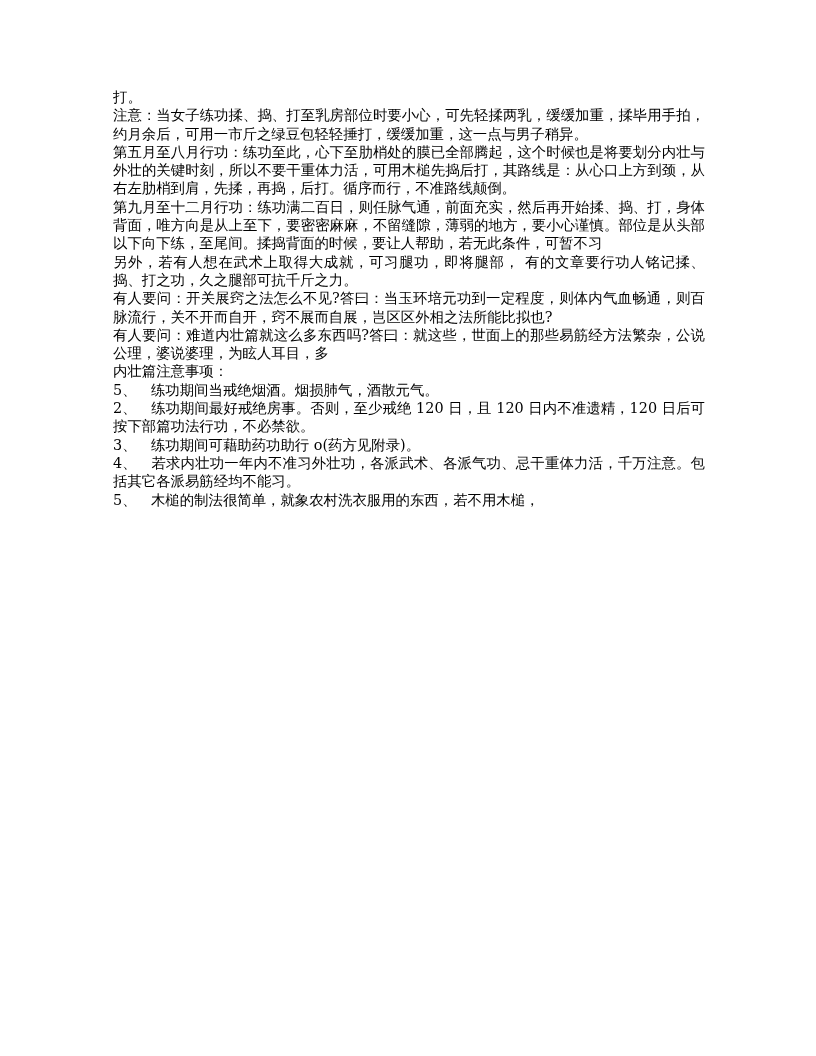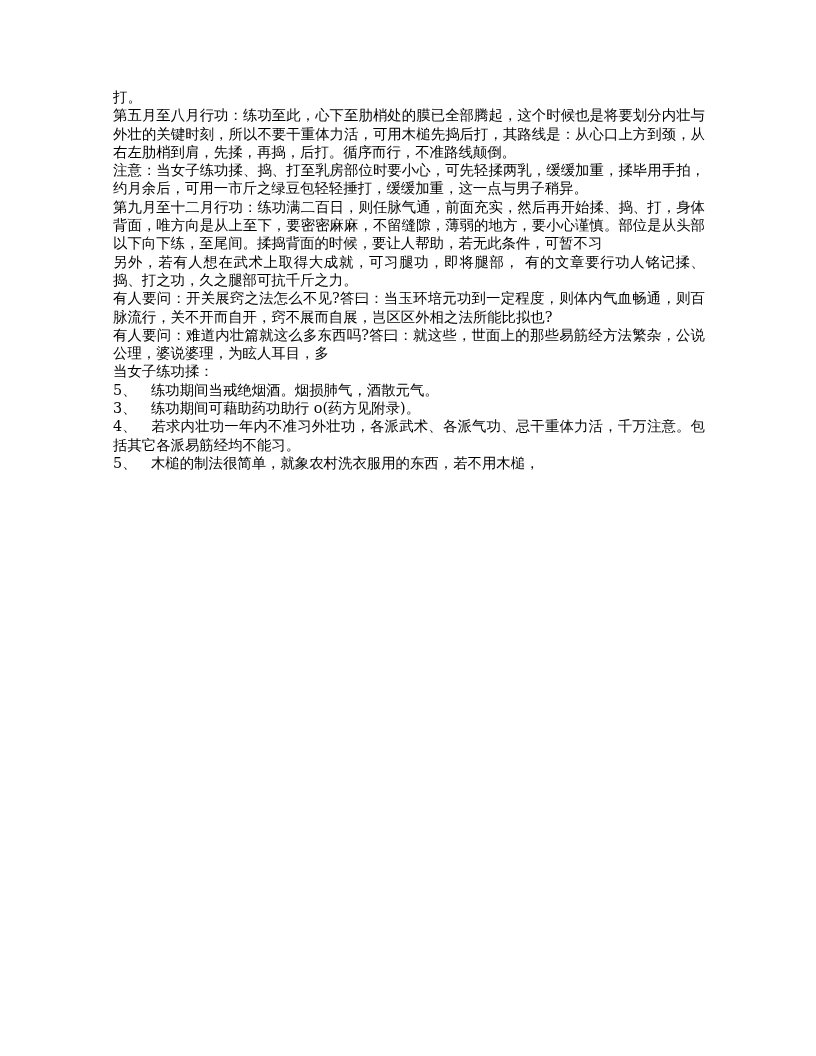--- a/index.html
+++ b/index.html
@@ -33,25 +33,26 @@
     overflow-wrap: break-word;
   }
 </style>
 </head>
 <body>
 
 <div class="page">
   <div class="text-block">
 
   <p class="para">打。</p>
+      <p class="para">注意：当女子练功揉、捣、打至乳房部位时要小心，可先轻揉两乳，缓缓加重，揉毕用手拍，约月余后，可用一市斤之绿豆包轻轻捶打，缓缓加重，这一点与男子稍异。</p>
       <p class="para">第五月至八月行功：练功至此，心下至肋梢处的膜已全部腾起，这个时候也是将要划分内壮与外壮的关键时刻，所以不要干重体力活，可用木槌先捣后打，其路线是：从心口上方到颈，从右左肋梢到肩，先揉，再捣，后打。循序而行，不准路线颠倒。</p>
-      <p class="para">注意：当女子练功揉、捣、打至乳房部位时要小心，可先轻揉两乳，缓缓加重，揉毕用手拍，约月余后，可用一市斤之绿豆包轻轻捶打，缓缓加重，这一点与男子稍异。</p>
       <p class="para">第九月至十二月行功：练功满二百日，则任脉气通，前面充实，然后再开始揉、捣、打，身体背面，唯方向是从上至下，要密密麻麻，不留缝隙，薄弱的地方，要小心谨慎。部位是从头部以下向下练，至尾间。揉捣背面的时候，要让人帮助，若无此条件，可暂不习</p>
       <p class="para">另外，若有人想在武术上取得大成就，可习腿功，即将腿部， 有的文章要行功人铭记揉、捣、打之功，久之腿部可抗千斤之力。</p>
       <p class="para">有人要问：开关展窍之法怎么不见?答曰：当玉环培元功到一定程度，则体内气血畅通，则百脉流行，关不开而自开，窍不展而自展，岂区区外相之法所能比拟也?</p>
       <p class="para">有人要问：难道内壮篇就这么多东西吗?答曰：就这些，世面上的那些易筋经方法繁杂，公说公理，婆说婆理，为眩人耳目，多</p>
-      <p class="para">当女子练功揉：</p>
+      <p class="para">内壮篇注意事项：</p>
       <p class="para">5、　练功期间当戒绝烟酒。烟损肺气，酒散元气。</p>
+      <p class="para">2、　练功期间最好戒绝房事。否则，至少戒绝 120 日，且 120 日内不准遗精，120 日后可按下部篇功法行功，不必禁欲。</p>
       <p class="para">3、　练功期间可藉助药功助行 o(药方见附录)。</p>
       <p class="para">4、　若求内壮功一年内不准习外壮功，各派武术、各派气功、忌干重体力活，千万注意。包括其它各派易筋经均不能习。</p>
       <p class="para">5、　木槌的制法很简单，就象农村洗衣服用的东西，若不用木槌，</p>
     </div>
 </div>
 
 </body></html>

